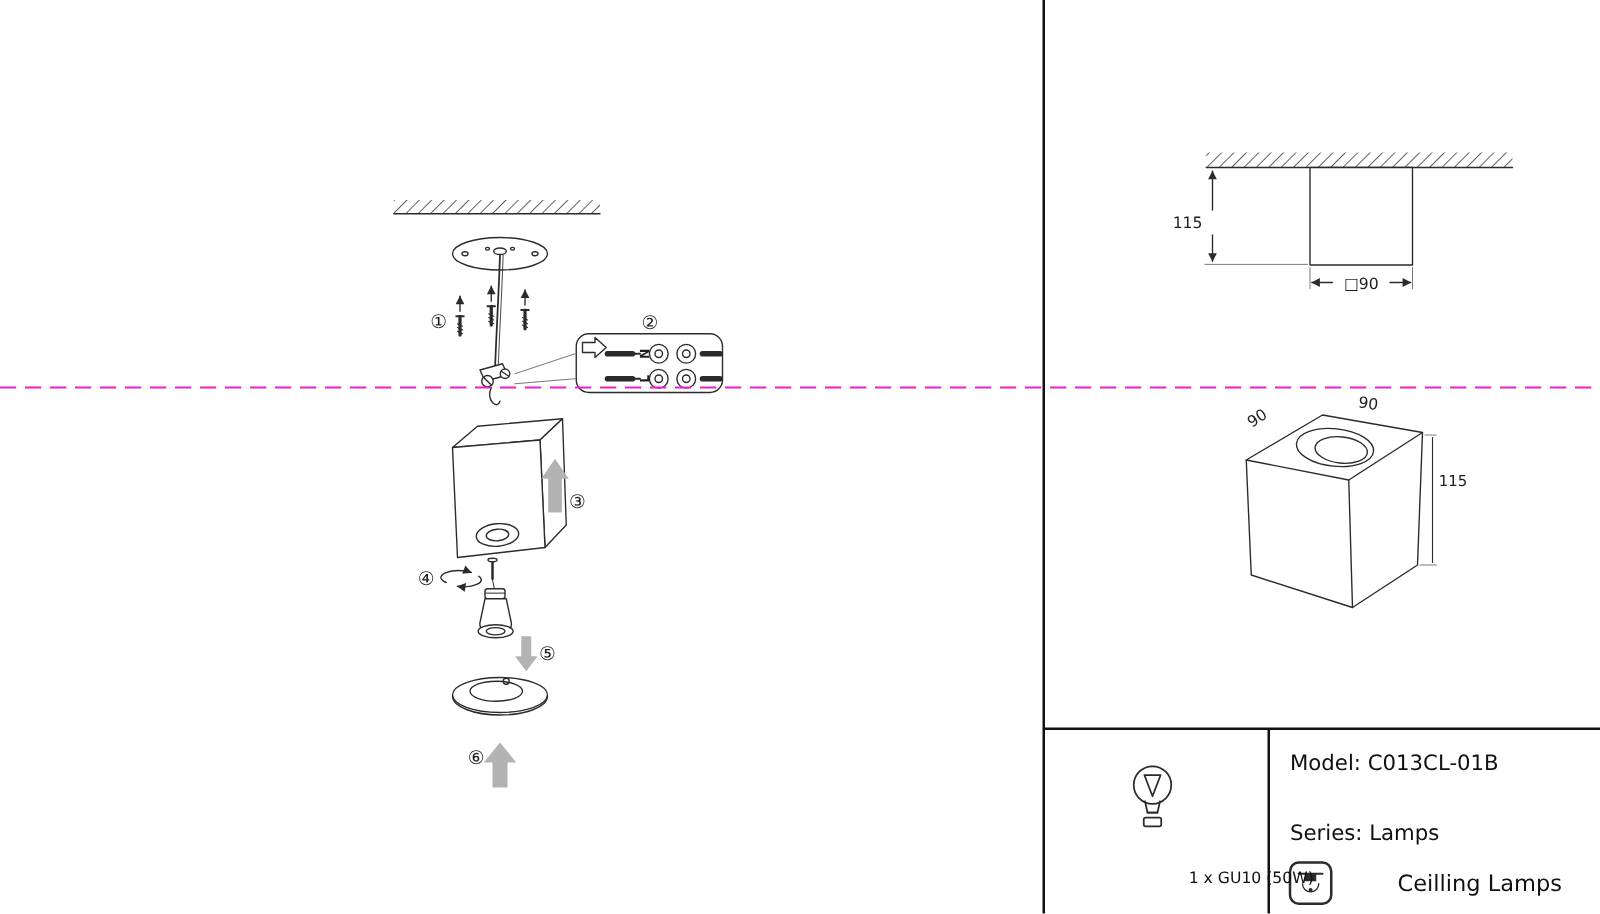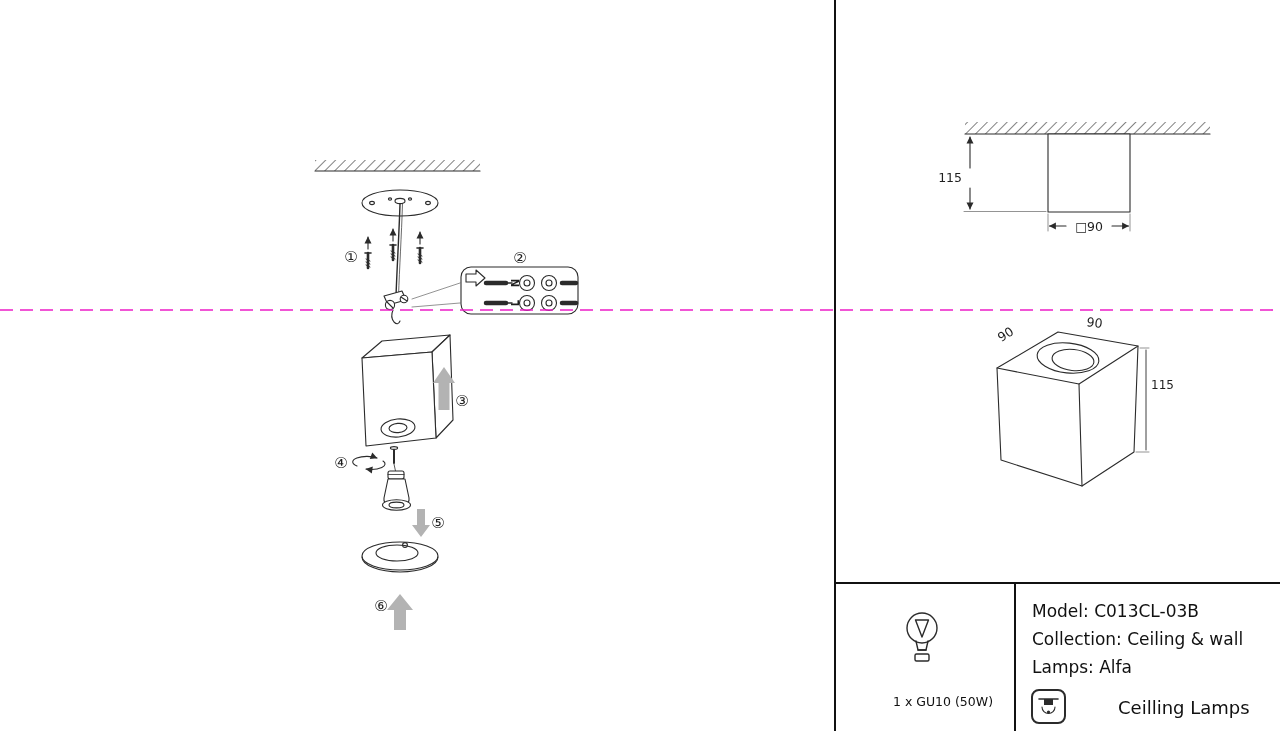--- a/index.html
+++ b/index.html
@@ -5,21 +5,21 @@
   html,body{margin:0;padding:0;background:#ffffff;}
   .sheet{
     position:relative;width:1280px;height:731px;background:#ffffff;
     font-family:"DejaVu Sans","Liberation Sans",sans-serif;overflow:hidden;
   }
   .sheet svg{position:absolute;left:0;top:0;}
   .spec-text{
     position:absolute;font-size:17px;color:#111;white-space:nowrap;line-height:1.2;
   }
   .bulb-label{
-    position:absolute;left:835px;top:694px;width:216px;text-align:center;
+    position:absolute;left:835px;top:694px;width:216px;text-align:right;
     font-size:12.5px;color:#111;
   }
   .category-label{
     position:absolute;left:1074px;top:697px;font-size:18px;color:#111;white-space:nowrap;margin-left:44px;
   }
 </style>
 </head>
 <body>
 
 <div class="sheet">
@@ -204,18 +204,17 @@
       <rect x="1032" y="690" width="33" height="33" rx="7" fill="#ffffff" stroke-width="2"></rect>
       <line x1="1039" y1="699" x2="1058" y2="699" stroke-width="1.6"></line>
       <rect x="1044" y="699" width="9" height="6" fill="#2b2b2b" stroke="none"></rect>
       <path d="M1042,707 a6.5,6.5 0 0 0 13,0"></path>
       <circle cx="1048.5" cy="712" r="1.6" fill="#2b2b2b" stroke="none"></circle>
     </g>
   </g>
 </svg>
 
   <div class="bulb-label">1 x GU10 (50W)</div>
-  <div class="spec-text" style="left:1032px;top:601px;">Model: C013CL-03B</div>
-  <div class="spec-text" style="left:1032px;top:629px;">Collection: Ceiling &amp; wall</div>
-  <div class="spec-text" style="left:1032px;top:657px;">Lamps: Alfa</div>
+  <div class="spec-text" style="left:1032px;top:601px;">Model: C013CL-01B</div>
+  <div class="spec-text" style="left:1032px;top:657px;">Series: Lamps</div>
   <div class="category-label">Ceilling Lamps</div>
 
 </div>
 
 </body></html>

